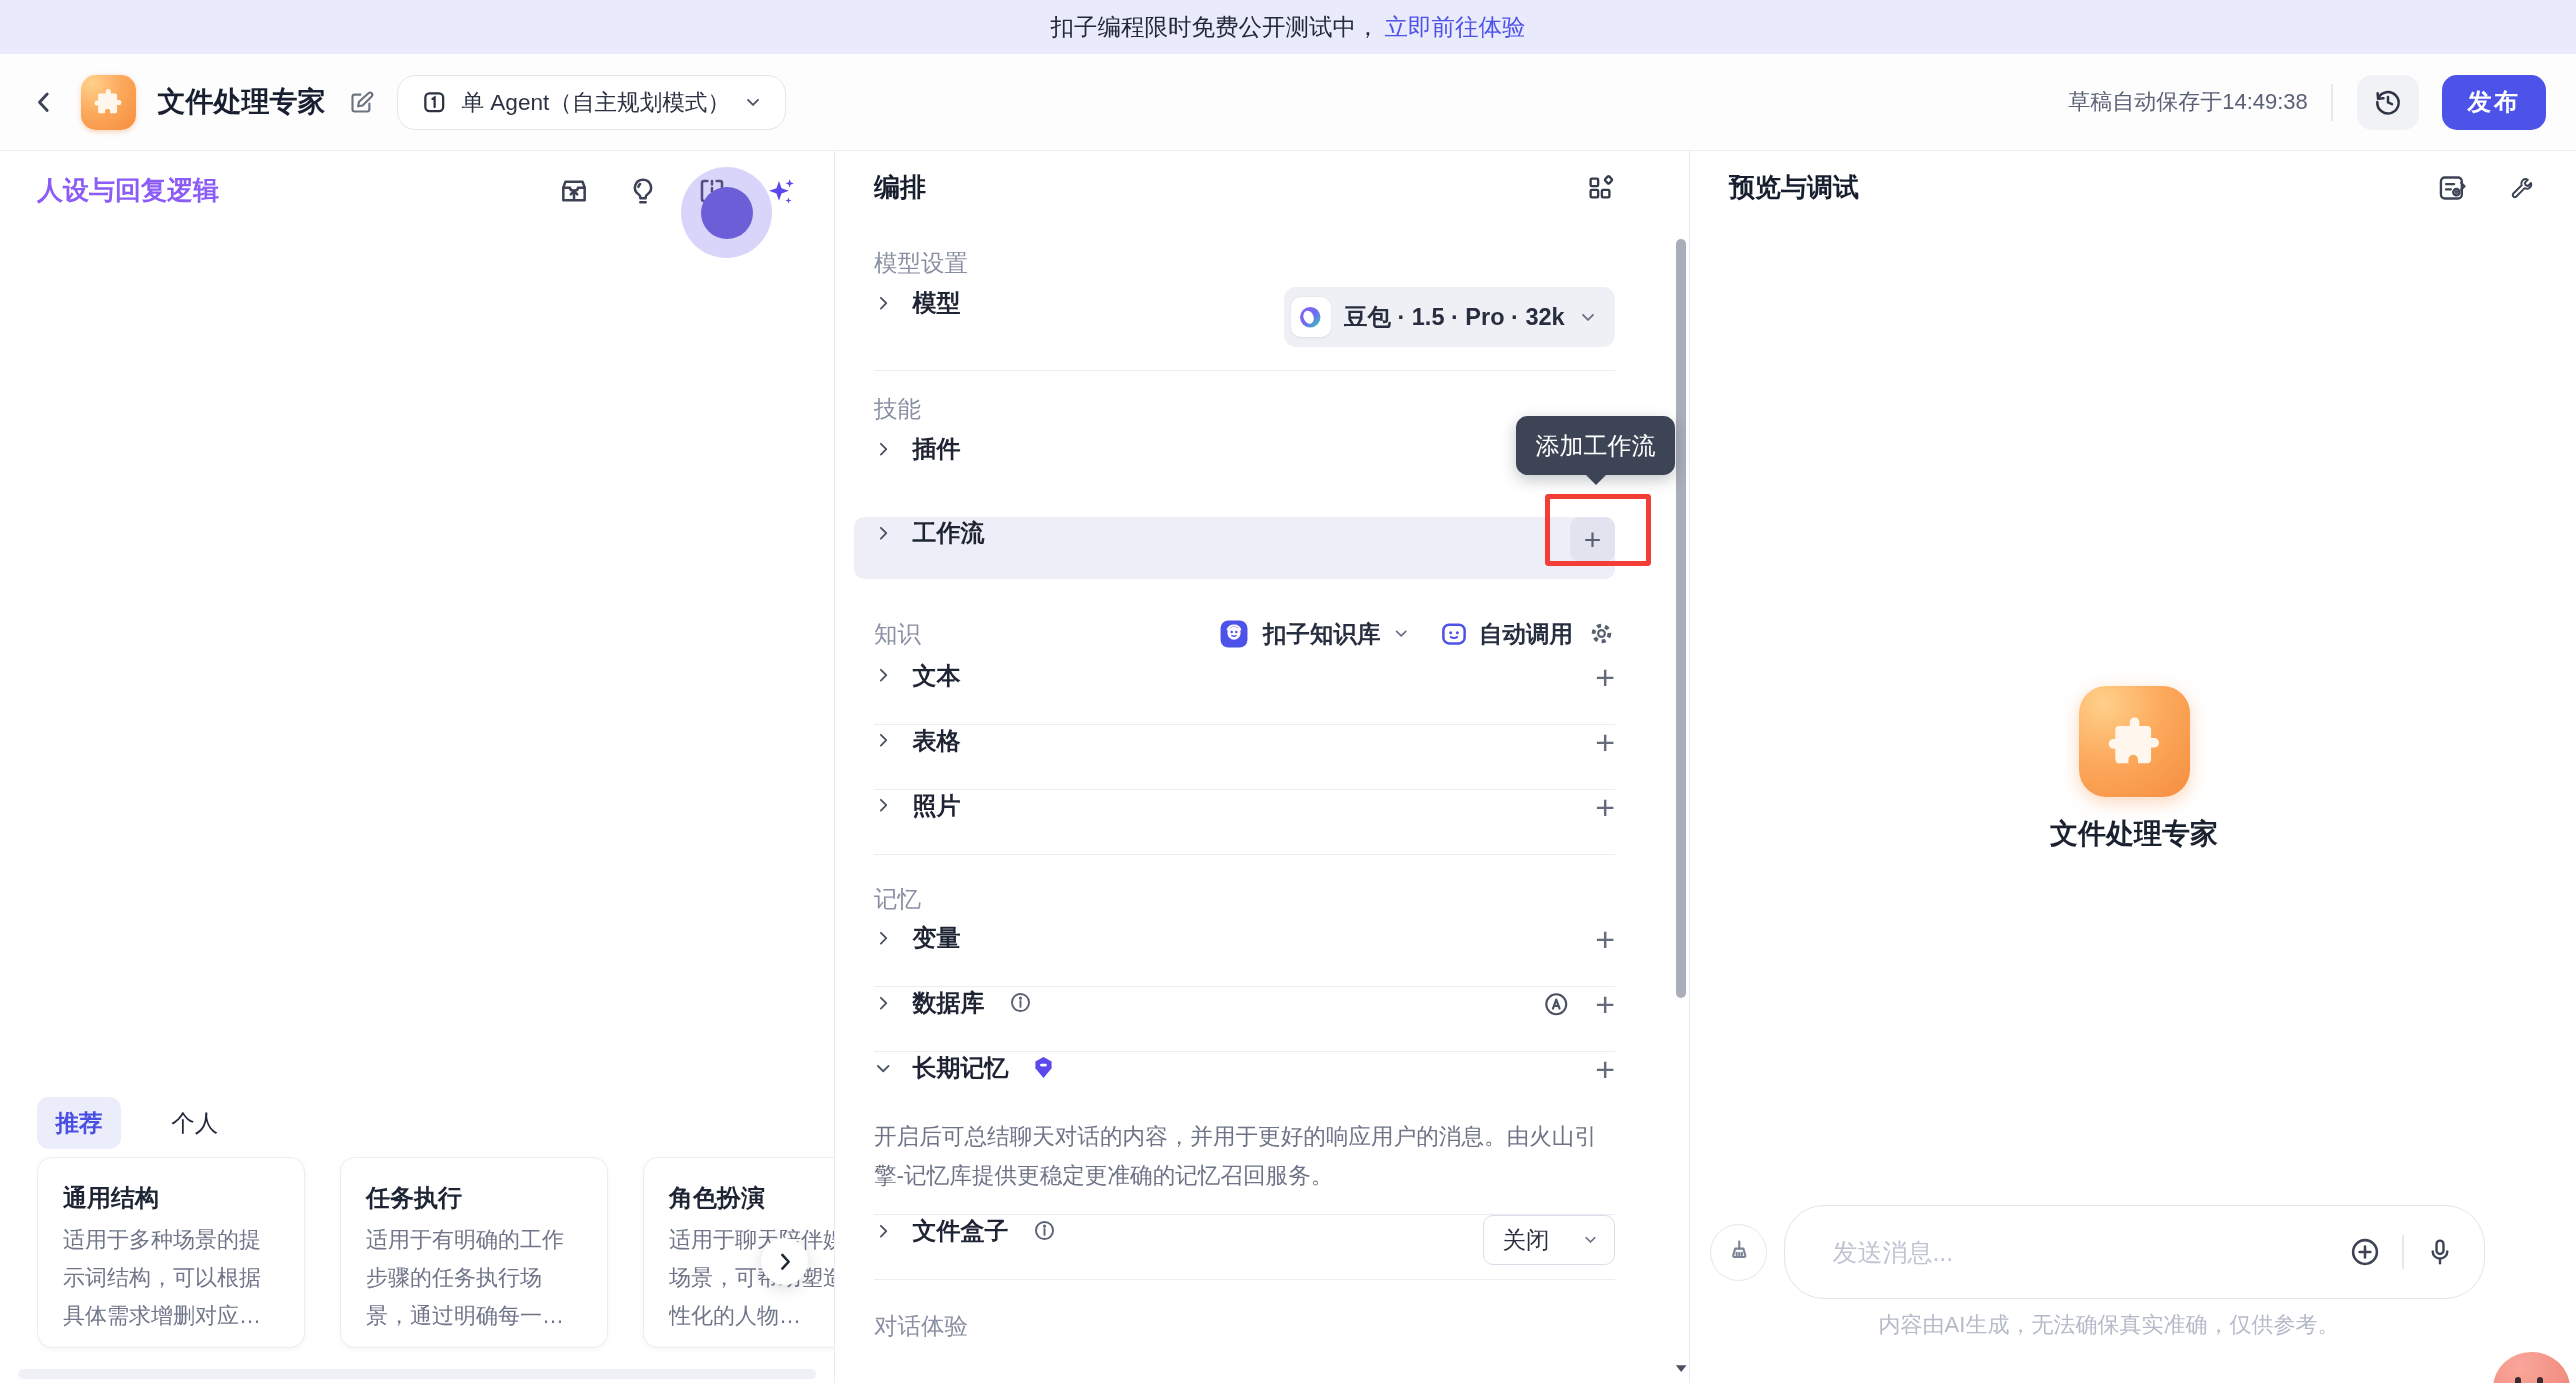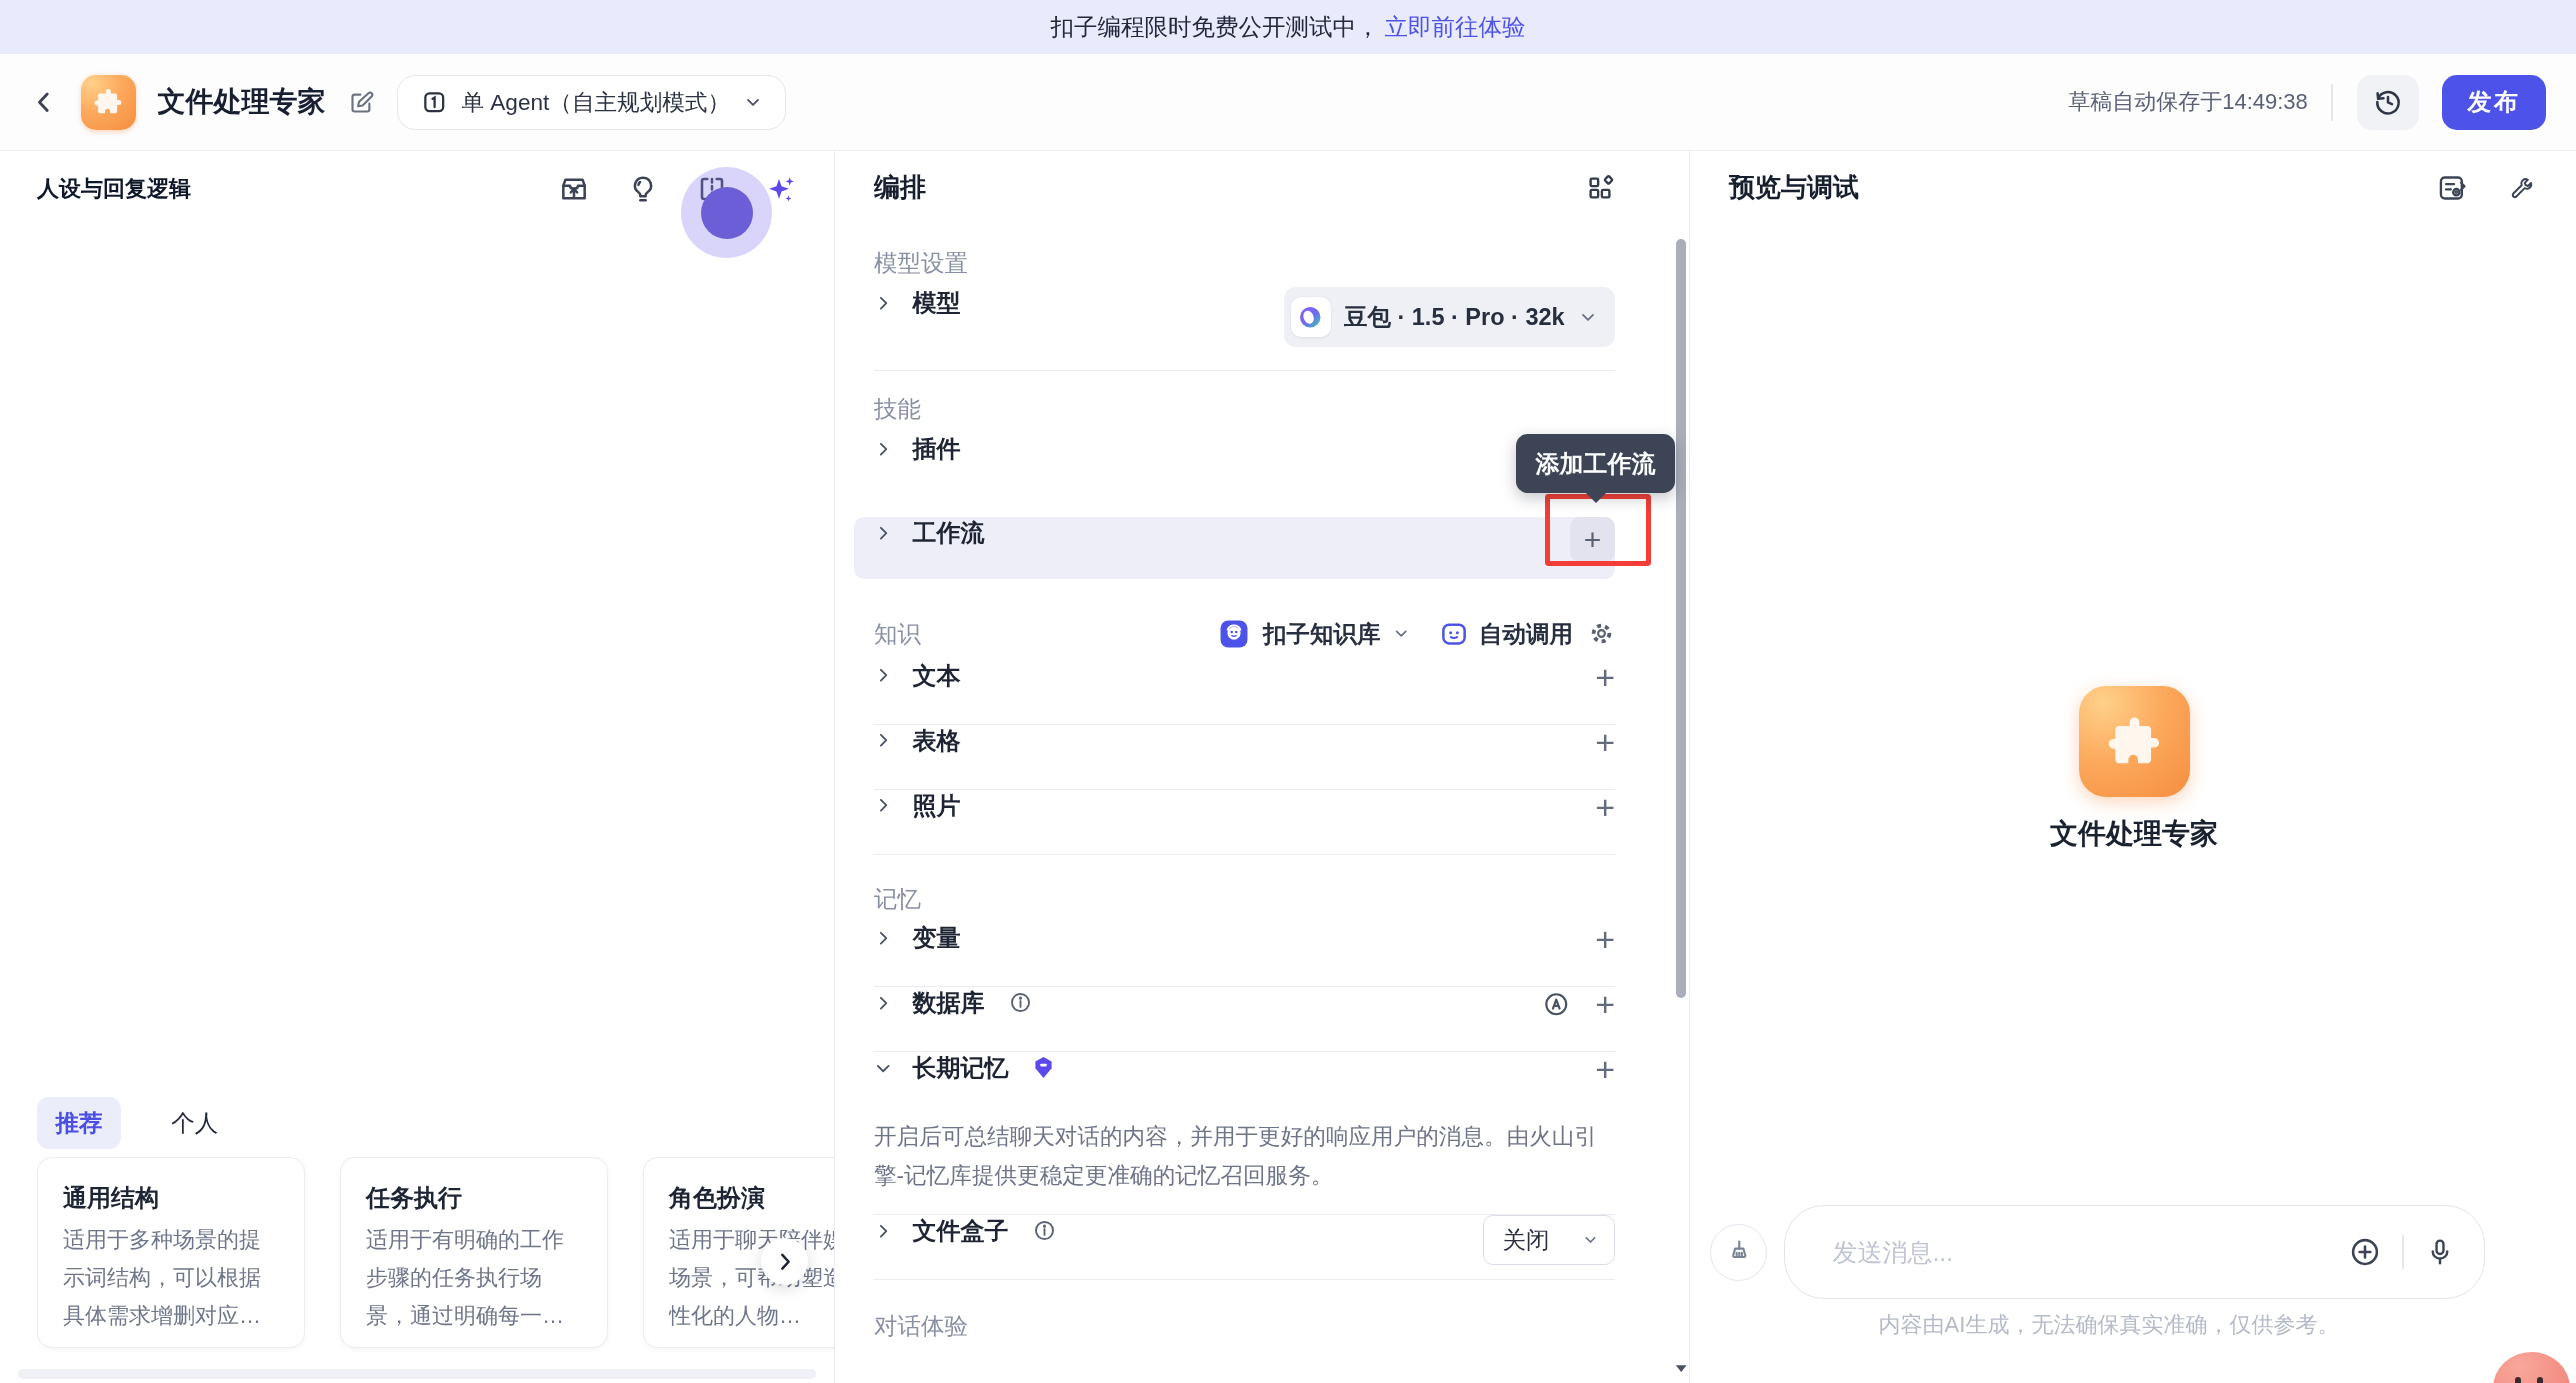--- a/index.html
+++ b/index.html
@@ -32,21 +32,21 @@
     letter-spacing:2.5px; padding:0 23.5px; cursor:pointer; }
 
   
   .panel { position:absolute; top:151px; height:1233px; background:#fff; }
   .p-left  { left:0; width:835px; border-right:1.7px solid #E9EBF1; }
   .p-mid   { left:835px; width:855px; border-right:1.7px solid #E9EBF1; }
   .p-right { left:1692px; width:884px; }
 
   
   .lp-head { display:flex; align-items:center; justify-content:space-between; padding:22px 37px 0 37px; }
-  .lp-title { font-size:22px; font-weight:bold; color:#0f172a; }
+  .lp-title { font-size:26px; font-weight:bold; color:#8b5cf6; }
   .lp-icons { display:flex; align-items:center; gap:37px; color:#3B4252; }
   .click-ring { position:absolute; left:681px; top:16px; width:91px; height:91px; border-radius:50%;
     background:rgba(129,117,238,0.30); display:flex; align-items:center; justify-content:center; pointer-events:none; }
   .click-dot { width:52px; height:52px; border-radius:50%; background:#6C5ED6; }
 
   .lp-tabs { position:absolute; left:37px; top:946px; display:flex; align-items:center; gap:32px; }
   .tab { font-size:23.5px; color:#232A3B; padding:10px 18.4px; border-radius:11.7px; cursor:pointer; }
   .tab.active { color:#4A4FE2; background:#ECEDFB; font-weight:bold; }
 
   .cards { position:absolute; left:37px; top:1006px; right:0; height:195px; display:flex; gap:35px; overflow:hidden; }
@@ -91,23 +91,23 @@
   .lbl-mem { margin-top:28.5px; }
   .row-var { margin-top:6.7px; }
   .info-ic { color:#5A6172; display:flex; margin-left:3.4px; }
   .db-right { display:flex; align-items:center; gap:25px; }
   .ltm-desc { font-size:22.6px; color:#6E7487; line-height:39px; padding:1.7px 0 18.4px 0; }
   .sel-box { display:flex; align-items:center; justify-content:space-between; width:132px; height:50px;
     border:1.7px solid #DBDEE8; border-radius:10px; background:#fff; padding:0 15px 0 18.4px;
     font-size:23.5px; color:#2A3040; cursor:pointer; }
   .lbl-chat { margin-top:30px; }
 
-  .tooltip { position:absolute; left:681px; top:283px; width:159px; height:59px; background:#3C4456;
+  .tooltip { position:absolute; left:681px; top:265px; width:159px; height:59px; background:#3C4456;
     border-radius:11.7px; color:#fff; font-size:24px; display:flex; align-items:center; justify-content:center;
-    z-index:6; box-shadow:0 5px 15px rgba(20,26,40,.25);font-weight:bold; }
+    z-index:6; box-shadow:0 5px 15px rgba(20,26,40,.25); }
   .tooltip:after { content:""; position:absolute; left:50%; bottom:-10px; margin-left:-11px;
     border-left:11px solid transparent; border-right:11px solid transparent; border-top:11px solid #3C4456; }
   .red-box { position:absolute; left:710px; top:343px; width:106px; height:72px; border:5px solid #F23E36;
     border-radius:3.4px; z-index:5; pointer-events:none; }
   .vscroll { position:absolute; left:841px; top:88px; width:10px; height:759px; border-radius:5px;
     background:#A9AEB9; cursor:pointer; }
   .scroll-caret { position:absolute; left:837px; top:1208px; color:#4A5160; }
 
   
   .rp-in { position:relative; height:100%; padding:17px 40px 0 37px; }

